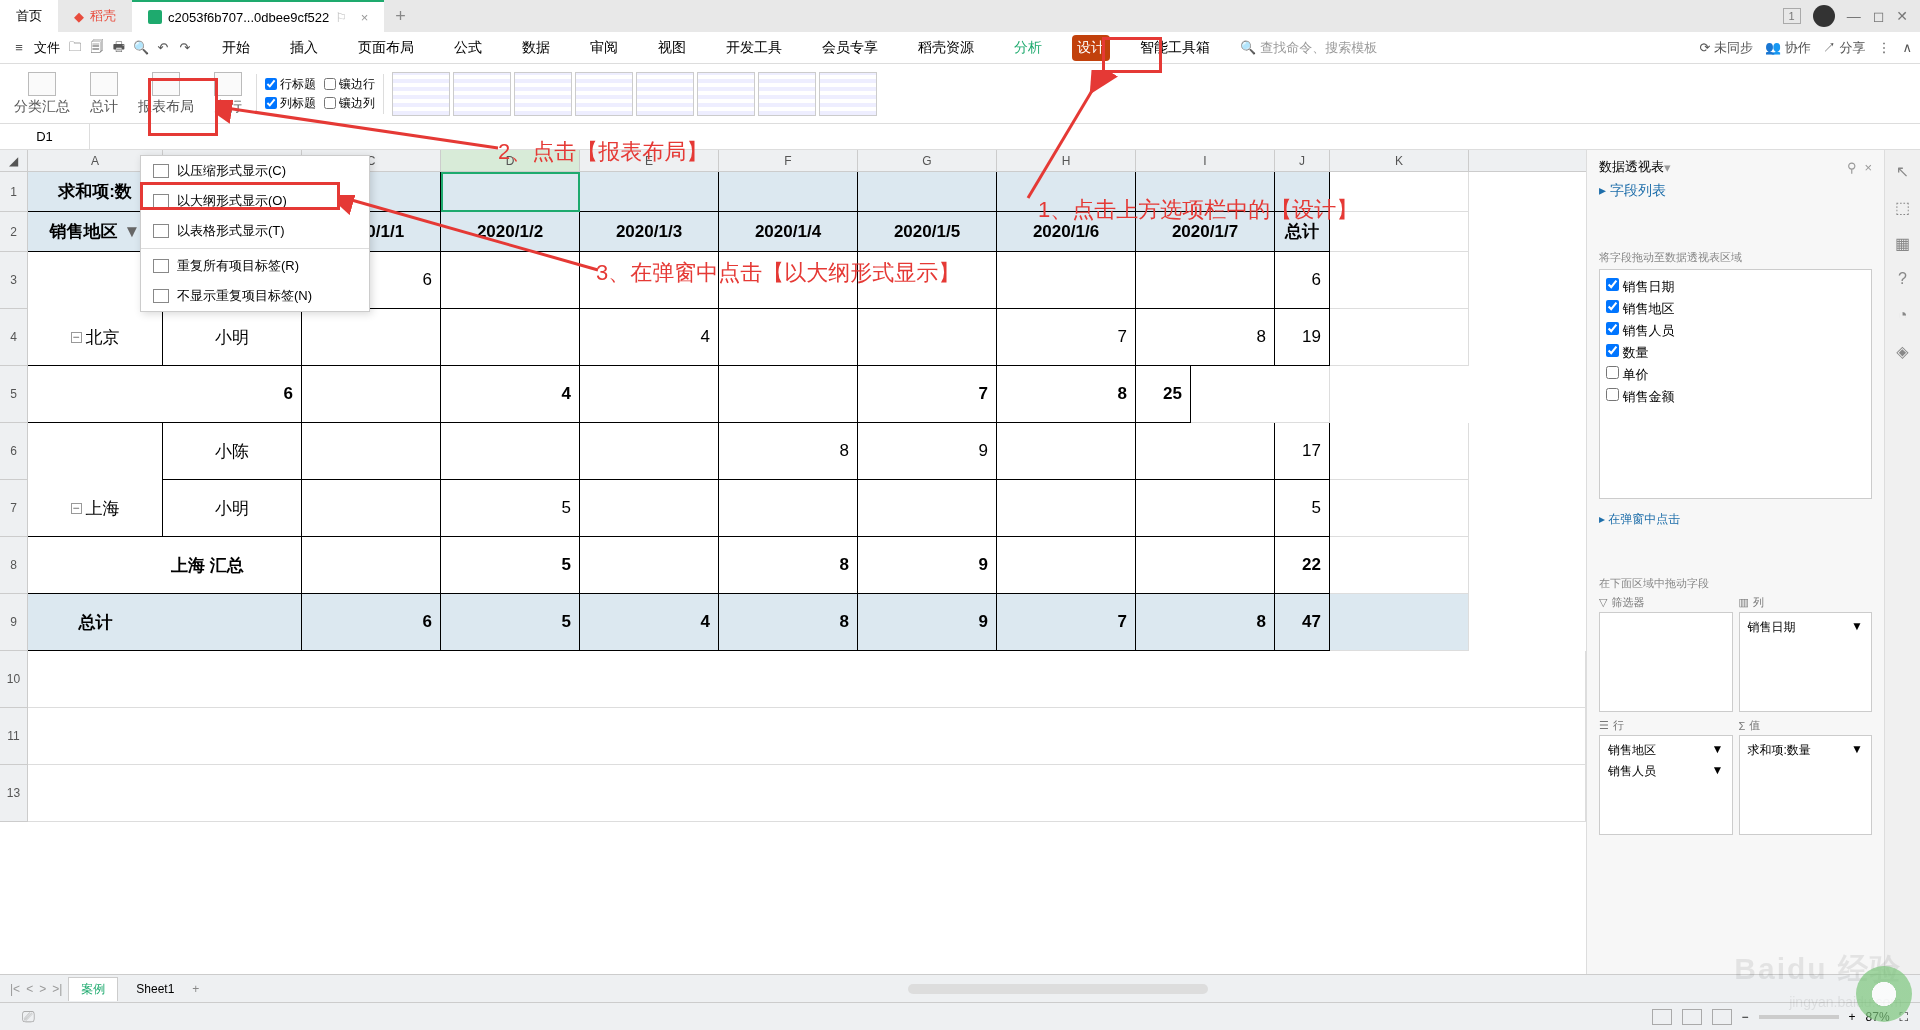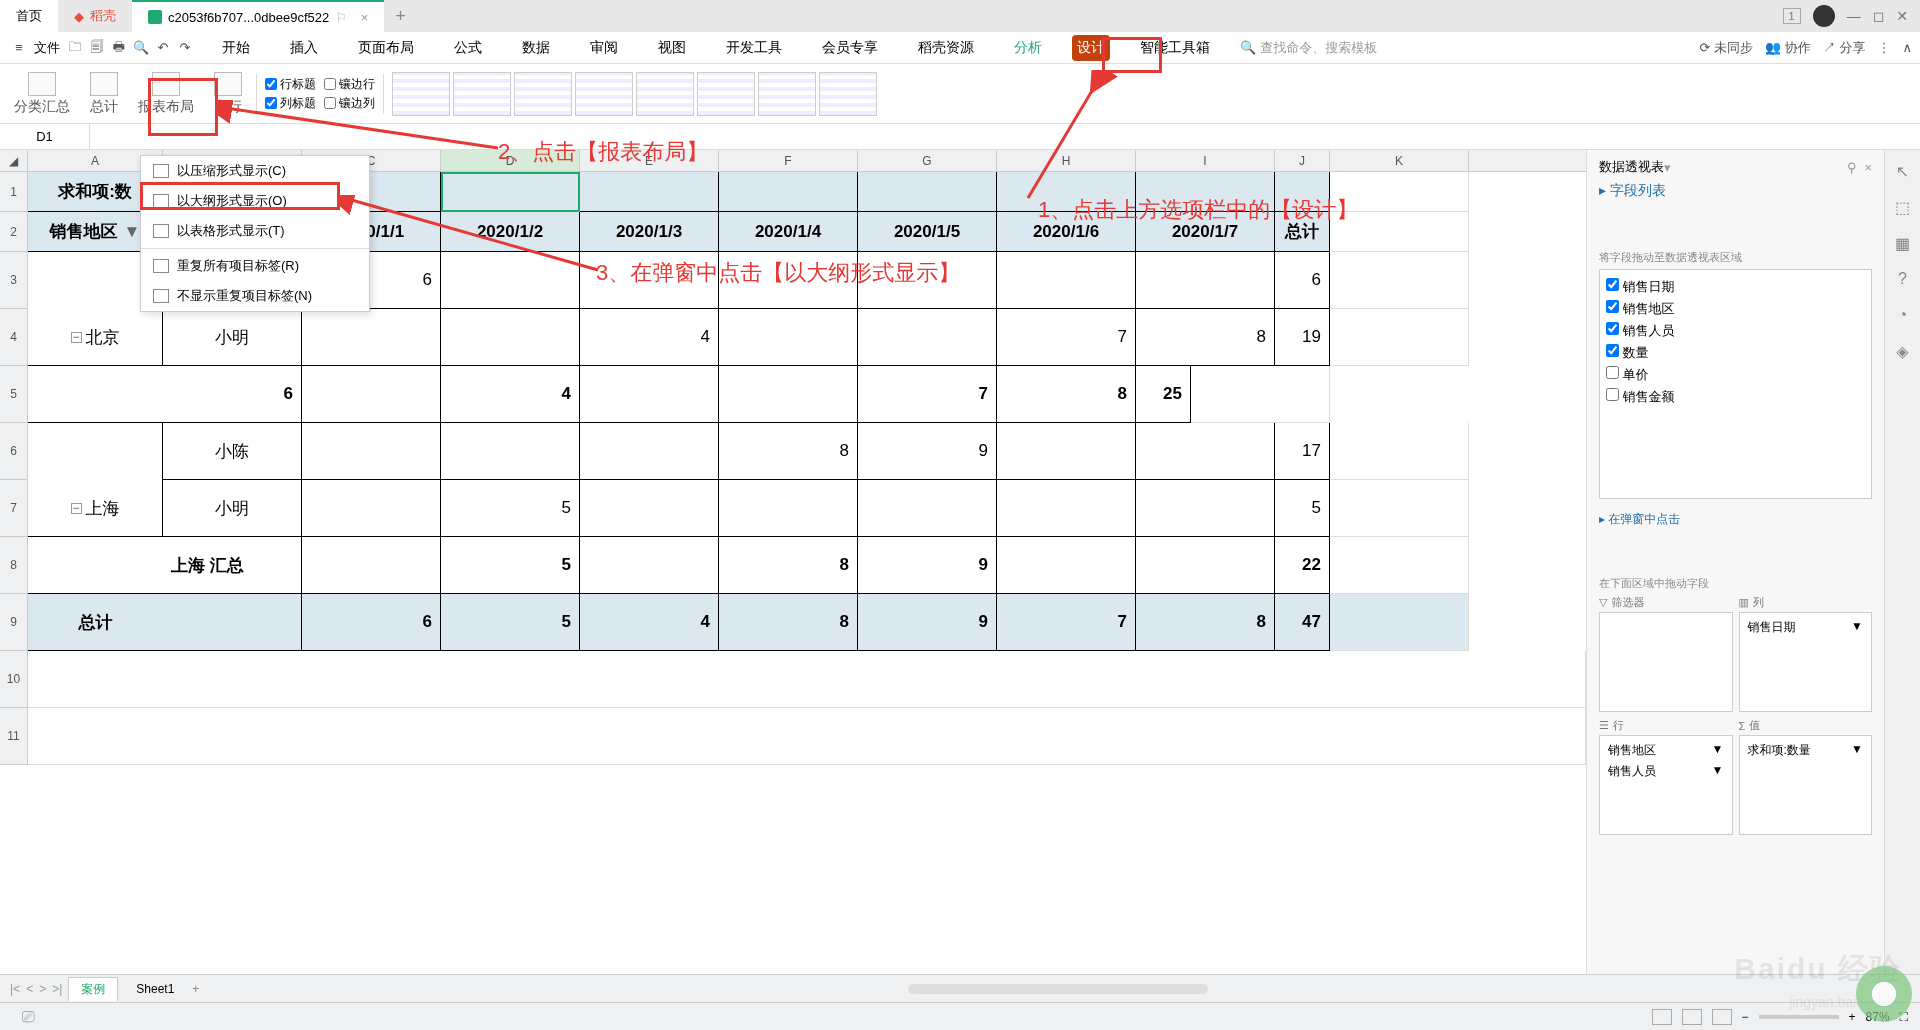--- a/index.html
+++ b/index.html
@@ -397,20 +397,24 @@
       </div>
 
       <div class="row">
           <div class="rownum">10</div>
           <div class="cell empty" style="flex:1"></div>
         </div>
       <div class="row">
           <div class="rownum">11</div>
           <div class="cell empty" style="flex:1"></div>
         </div>
+      <div class="row">
+          <div class="rownum">13</div>
+          <div class="cell empty" style="flex:1"></div>
+        </div>
     </div>
     <div class="active-cell" style="left:441px;top:22px;width:139px;height:40px"></div>
   </div>
 
   <div class="panel">
     <div style="display:flex;align-items:center;margin-bottom:6px">
       <span>数据透视表</span>
         <span style="color:#999">▾</span>
       <span style="margin-left:auto;color:#999">⚲</span>
       <span style="margin-left:8px;color:#999">×</span>

